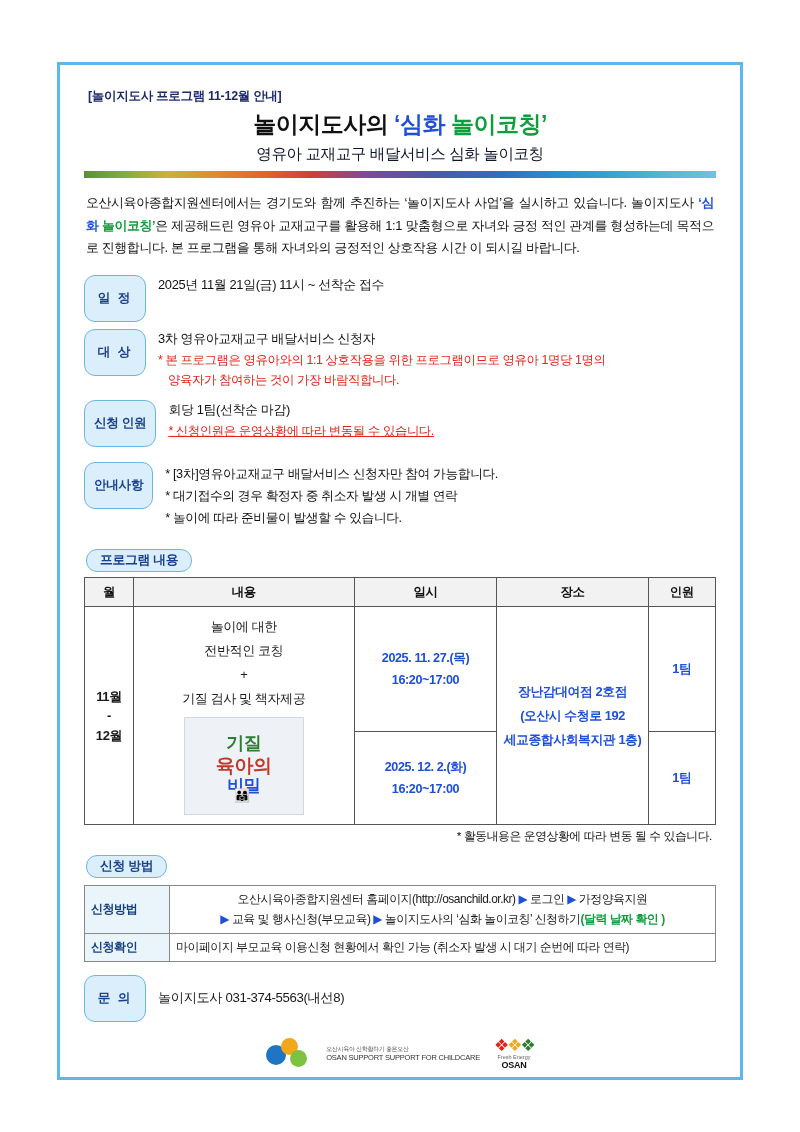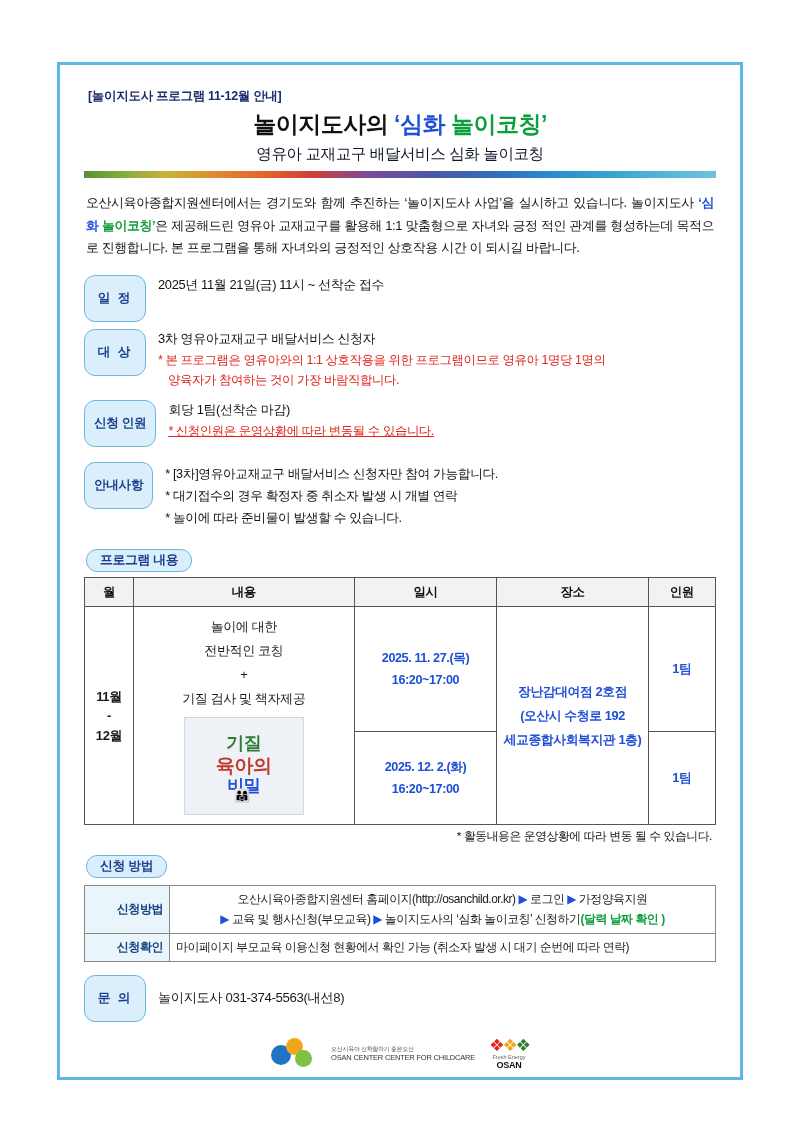--- a/index.html
+++ b/index.html
@@ -230,21 +230,21 @@
   }
   table.apply td {
     border: 1px solid #888;
     padding: 4px 6px;
     letter-spacing: -0.45px;
     vertical-align: middle;
     line-height: 1.6;
   }
   td.apply-key {
     width: 72px;
-    text-align: right;
+    text-align: left;
     font-weight: bold;
     background: #eaf4fb;
     color: #14407f;
     font-size: 12px;
   }
   .apply-line1 { text-align: center; }
   .apply-line2 { text-align: center; }
   .arrow { color: #1f4fd8; font-weight: bold; }
   .green { color: #0f9e3e; font-weight: bold; }
 
@@ -442,21 +442,21 @@
     </div>
 
     <div class="footer-logo">
       <div class="logo-mark">
         <div class="c1"></div>
           <div class="c2"></div>
           <div class="c3"></div>
       </div>
       <div>
         <div class="logo-txt-small">오산시육아 신학활하기 좋은오산</div>
-        <div class="logo-txt-en">OSAN CENTER CENTER FOR CHILDCARE</div>
+        <div class="logo-txt-en">OSAN SUPPORT SUPPORT FOR CHILDCARE</div>
       </div>
       <div class="osan-mark">
         <div class="osan-glyph"><span class="g1">❖</span><span class="g2">❖</span><span class="g3">❖</span></div>
         <div class="osan-sub">Fresh Energy</div>
         <div class="osan-name">OSAN</div>
       </div>
     </div>
 
   </div>
 </div>

